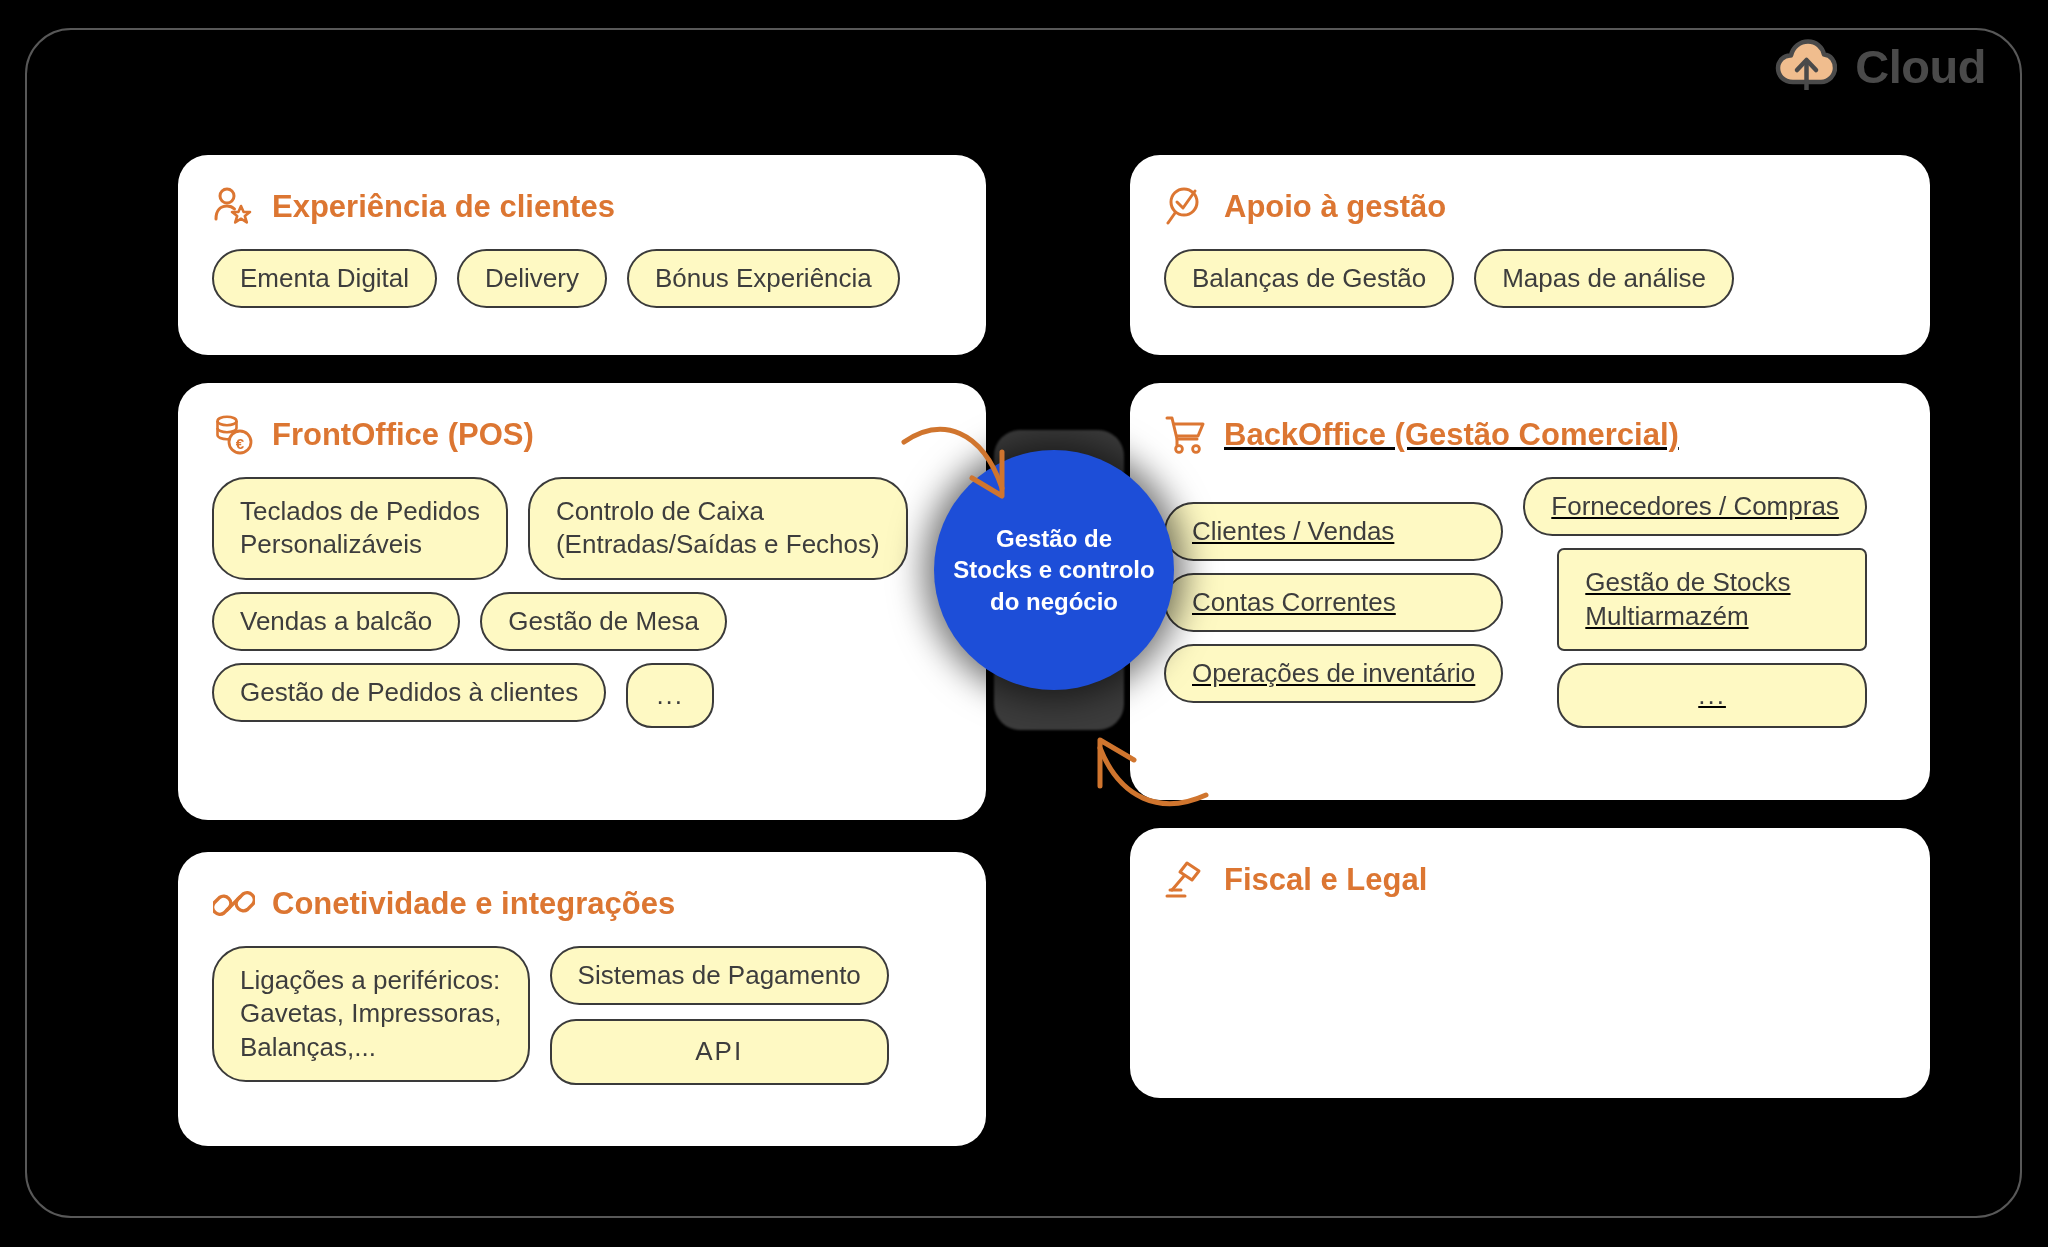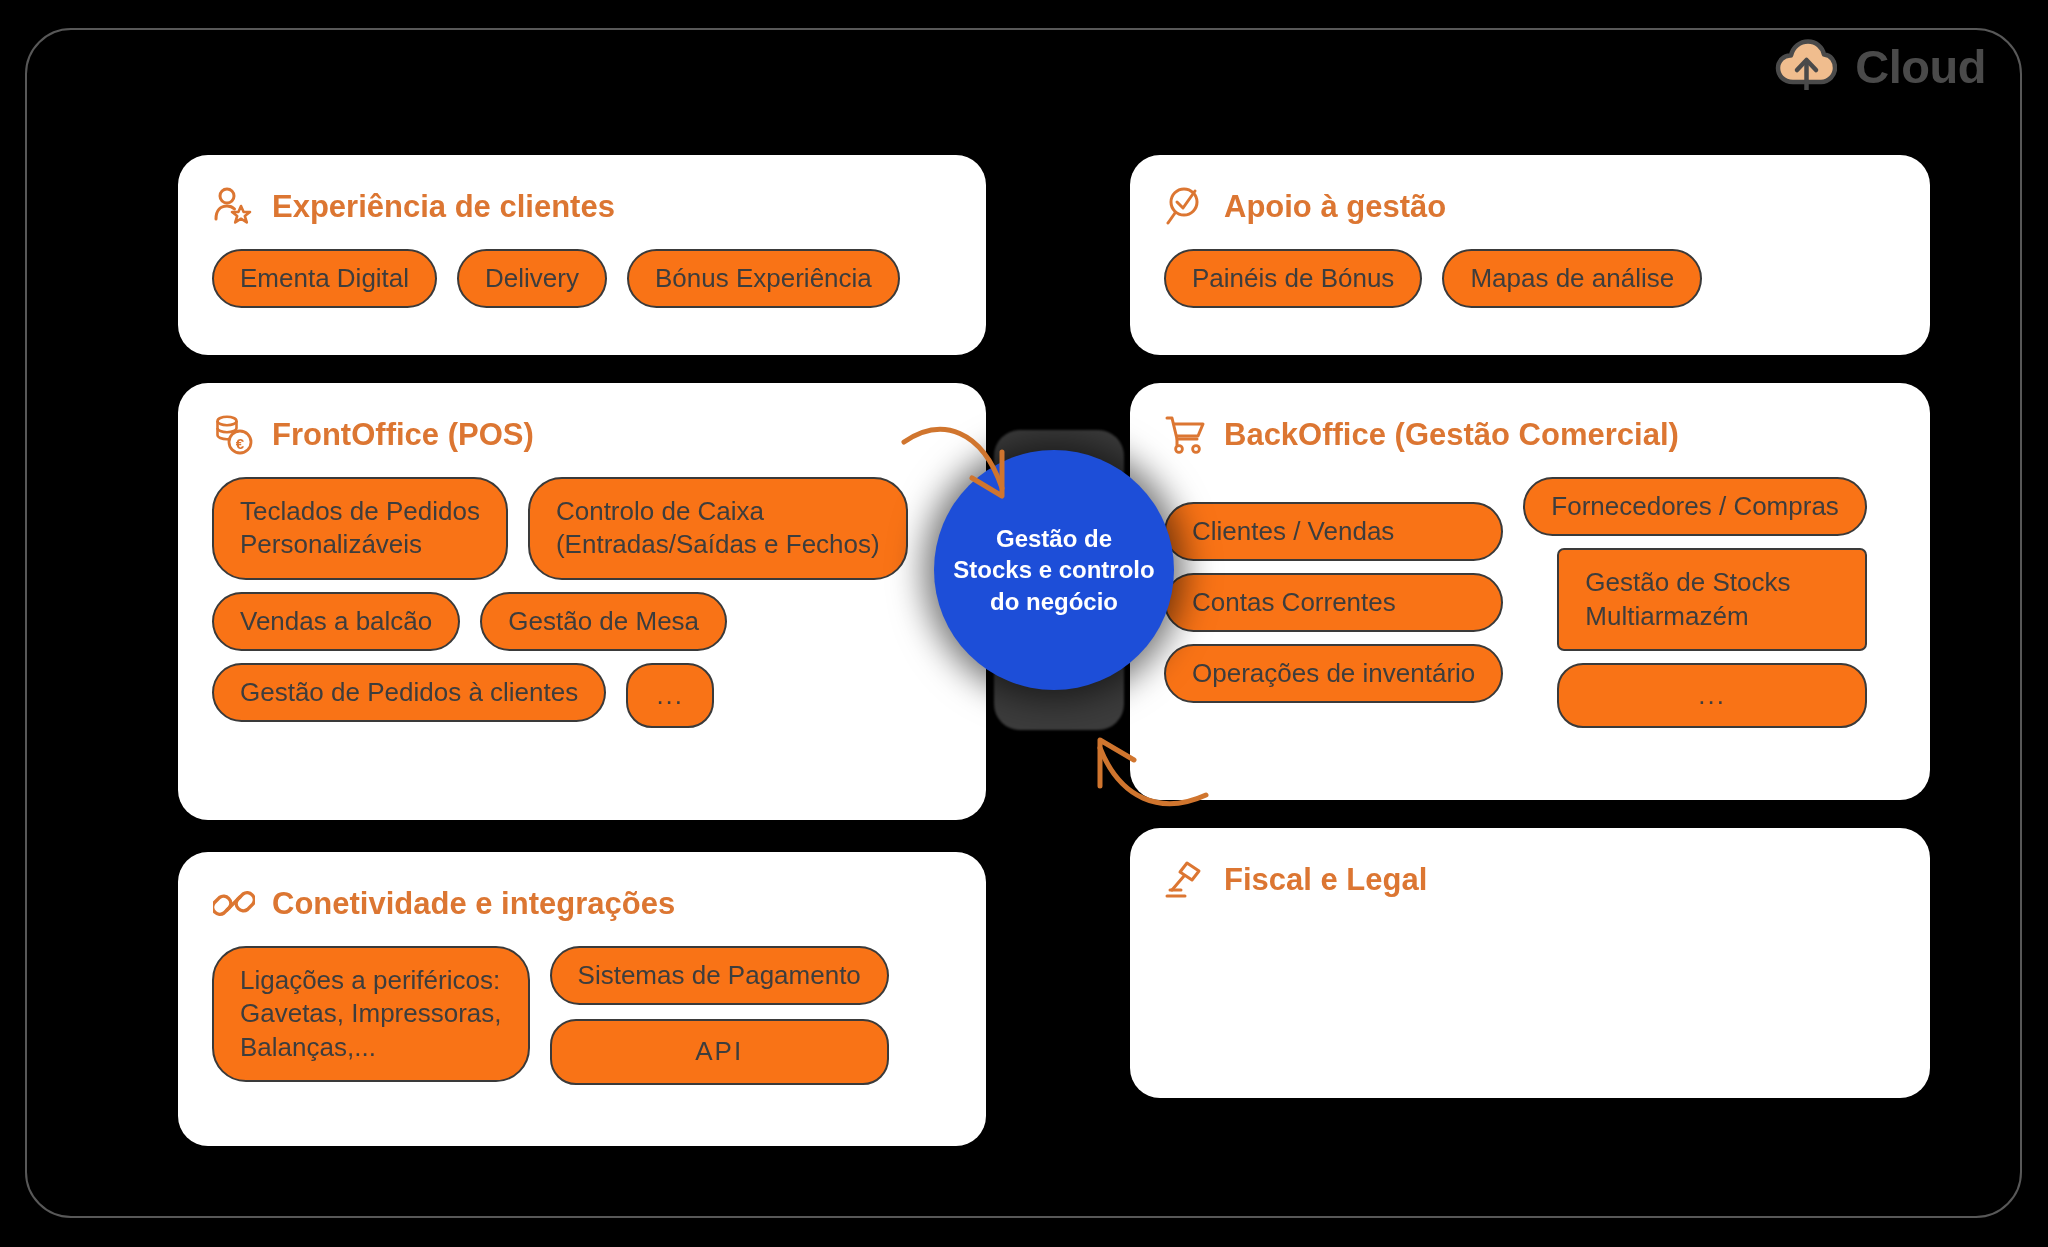--- a/index.html
+++ b/index.html
@@ -90,34 +90,34 @@
 
   .pill-rows { display: flex; flex-direction: column; gap: 14px; }
   .pill-row { display: flex; gap: 20px; align-items: flex-start; }
   .pill {
     border: 2px solid #3a3a3a;
     border-radius: 999px;
     color: #3d3d3d;
     font-size: 26px;
     line-height: 1.28;
     padding: 11px 26px;
-    background: #f97316;
+    background: #fef9c3;
     white-space: pre-line;
     display: flex; align-items: center;
   }
   .pill.multi { border-radius: 34px; padding: 16px 26px; }
   .pill.tiny  { border-radius: 26px; padding: 14px 28px; min-width: 88px;
                 justify-content: center; letter-spacing: 2px; }
 
   
   #panel-customers   { left: 178px;  top: 155px;  width: 808px; height: 200px; }
   #panel-frontoffice { left: 178px;  top: 383px;  width: 808px; height: 437px; }
   #panel-connect     { left: 178px;  top: 852px;  width: 808px; height: 294px; }
   #panel-support     { left: 1130px; top: 155px;  width: 800px; height: 200px; }
-  #panel-backoffice  { left: 1130px; top: 383px;  width: 800px; height: 417px; }
+  #panel-backoffice  { left: 1130px; top: 383px;  width: 800px; height: 417px; text-decoration: underline; }
   #panel-fiscal      { left: 1130px; top: 828px;  width: 800px; height: 270px; }
 
   #panel-frontoffice .pill-rows,
   #panel-backoffice .pill-rows { gap: 12px; }
 </style>
 </head>
 <body>
 
 <div id="stage">
 
@@ -235,21 +235,21 @@
         <svg width="42" height="42" viewBox="0 0 42 42">
           <circle cx="19" cy="16" r="13" fill="none" stroke="#dc7632" stroke-width="3"></circle>
           <line x1="10" y1="27" x2="3" y2="37" stroke="#dc7632" stroke-width="3" stroke-linecap="round"></line>
           <polyline points="12,16 18,22 30,5" fill="none" stroke="#dc7632" stroke-width="3" stroke-linecap="round" stroke-linejoin="round"></polyline>
         </svg>
       </span>
       <span class="panel-title">Apoio à gestão</span>
     </div>
     <div class="pill-rows">
       <div class="pill-row">
-        <div class="pill">Painéis de Bónus</div>
+        <div class="pill">Balanças de Gestão</div>
         <div class="pill">Mapas de análise</div>
       </div>
     </div>
   </div>
 
   <div class="panel" id="panel-backoffice">
     <div class="panel-head">
       <span class="ico">
         <svg width="42" height="42" viewBox="0 0 42 42">
           <g fill="none" stroke="#dc7632" stroke-width="3" stroke-linecap="round" stroke-linejoin="round">

